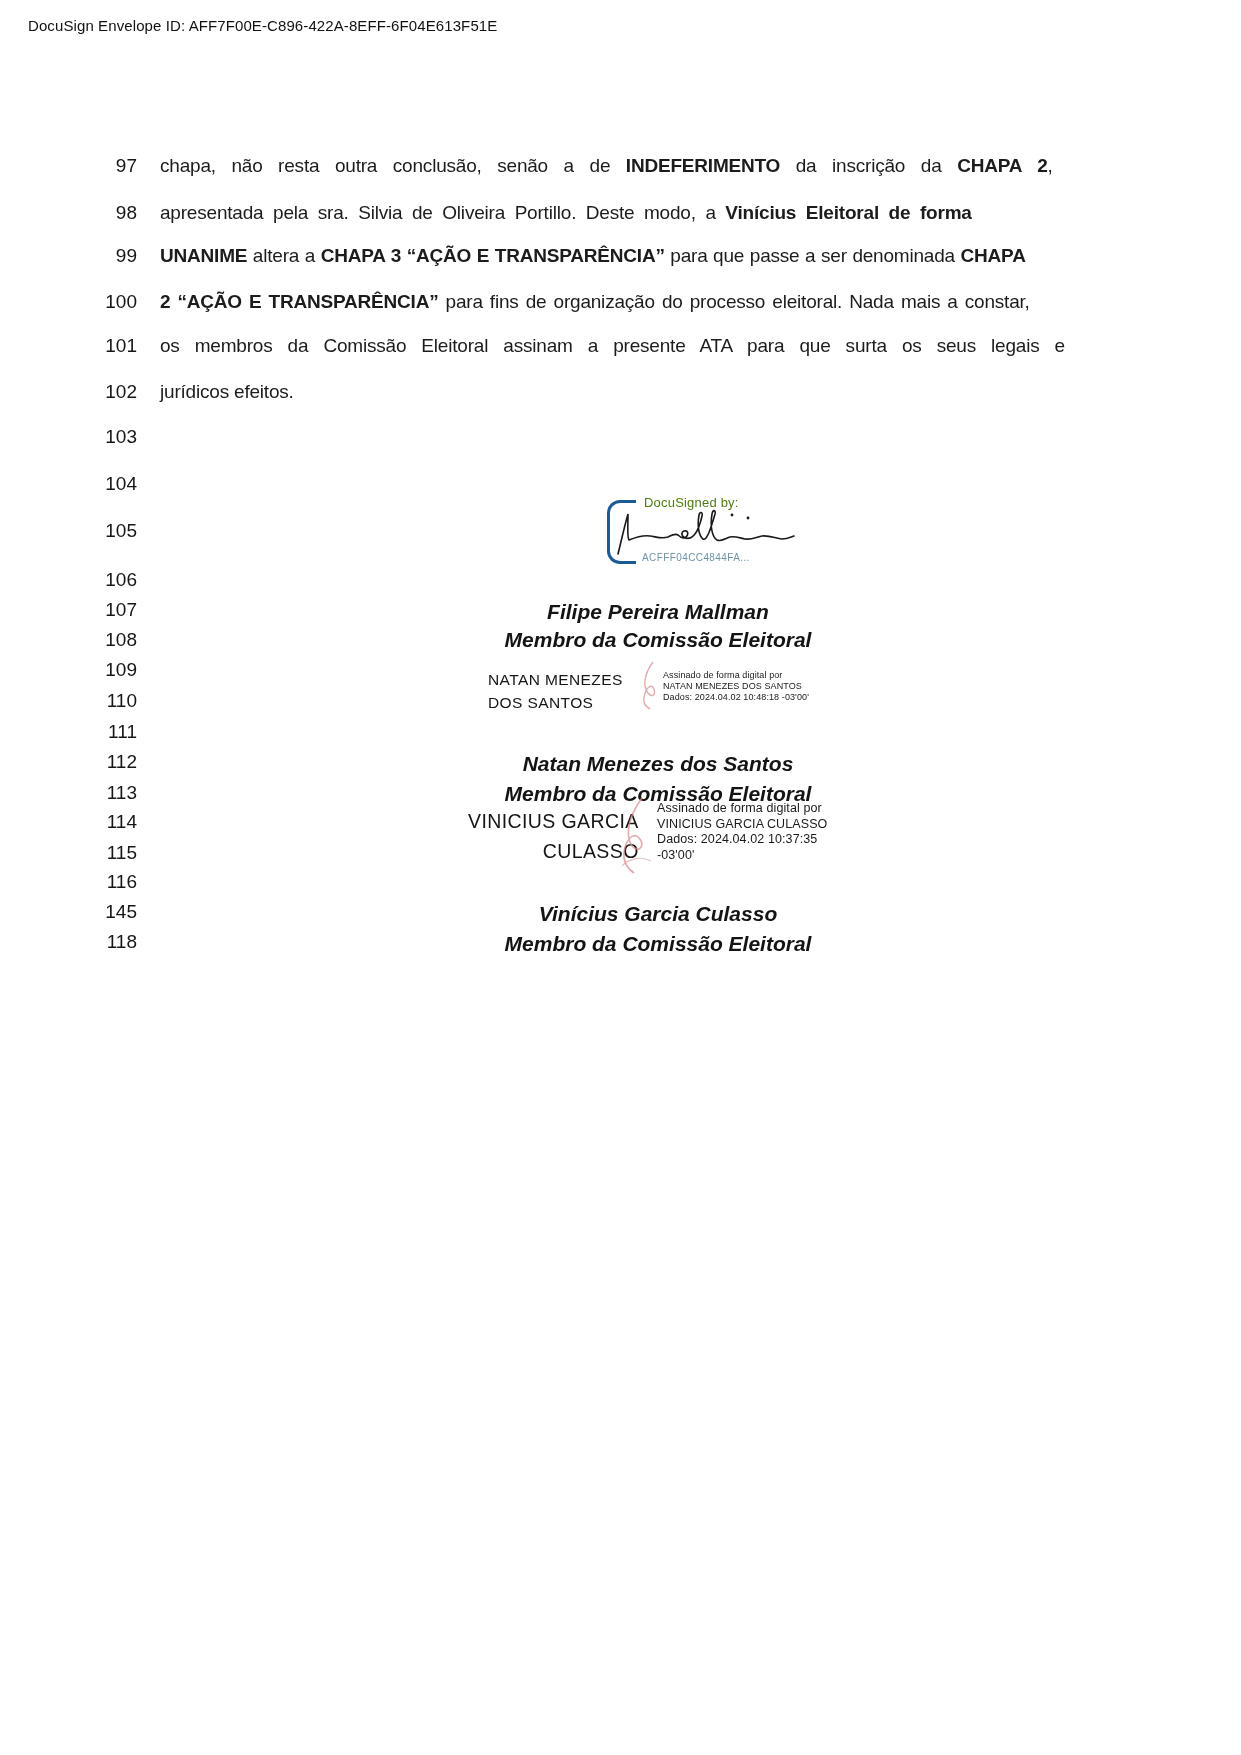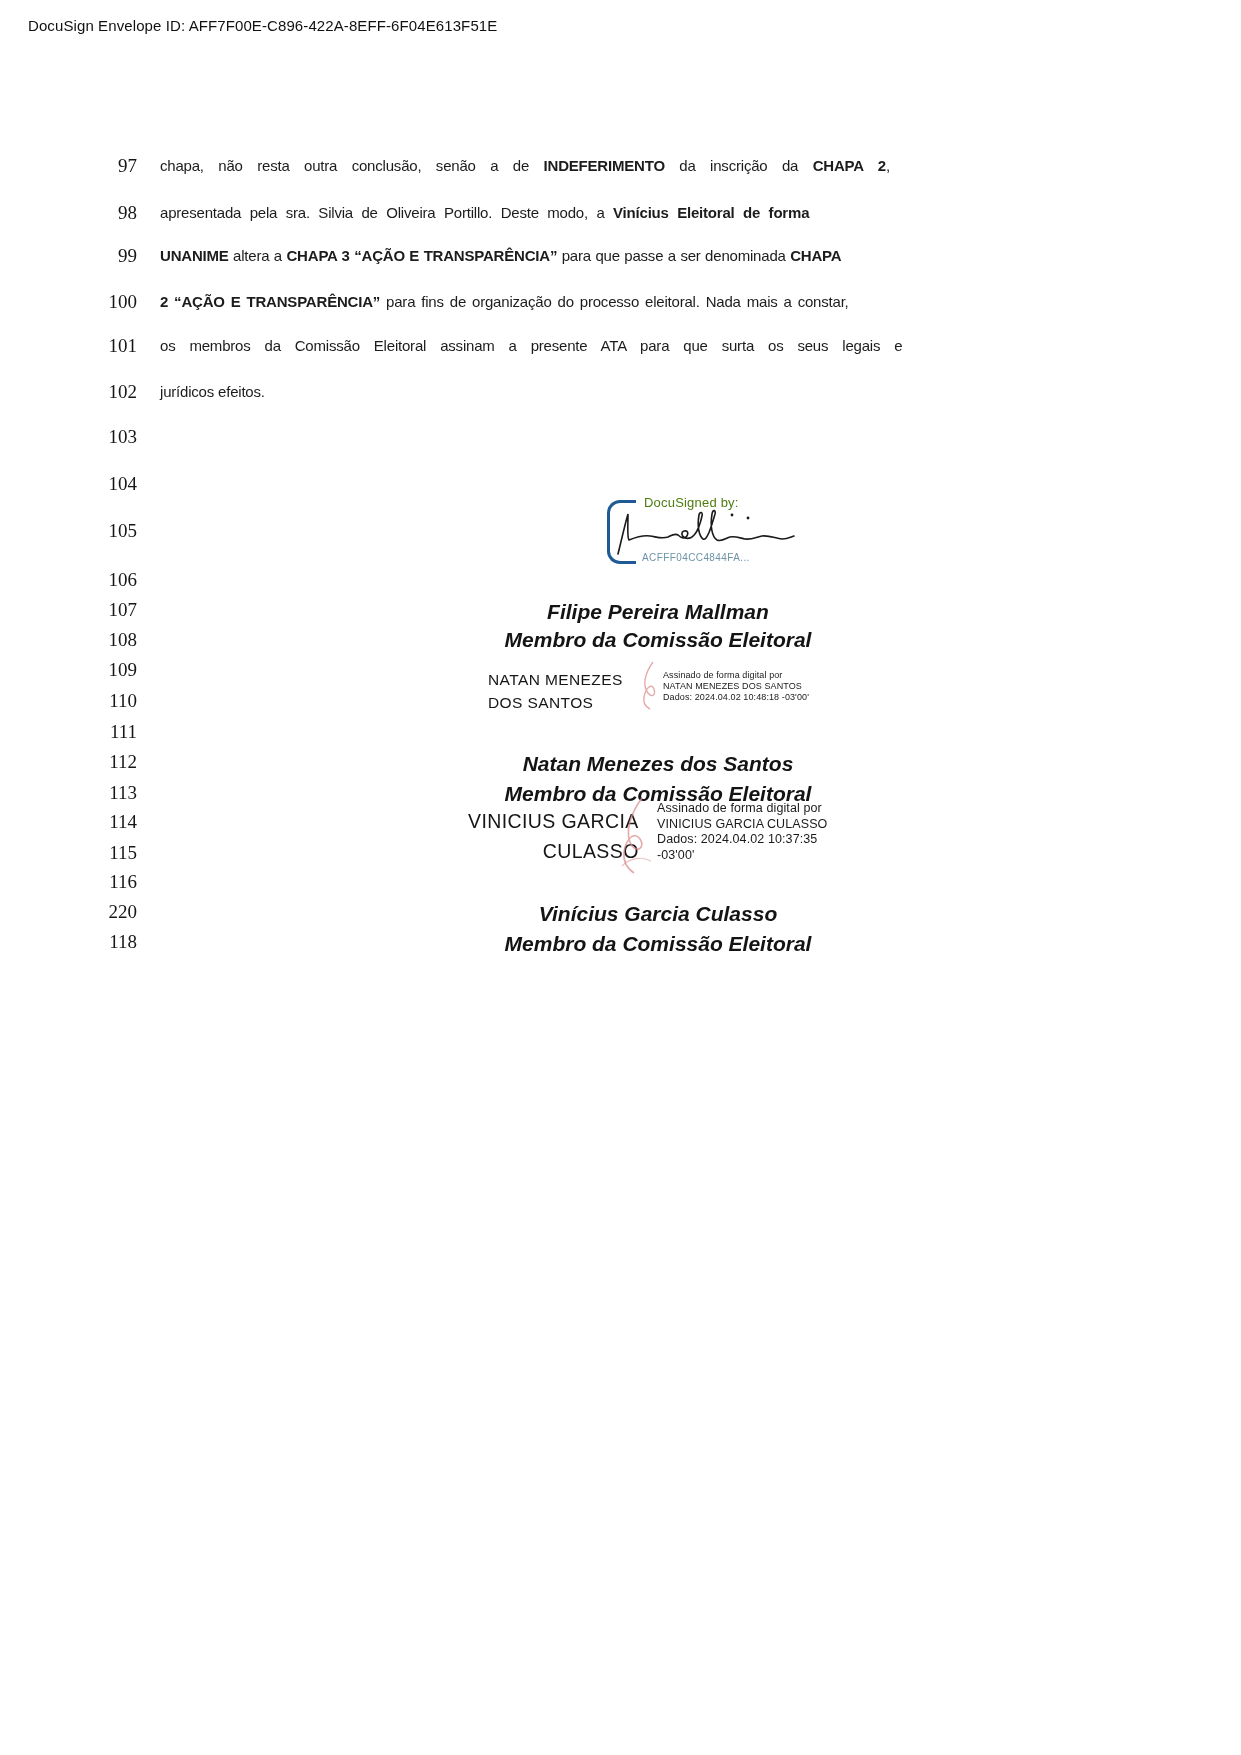--- a/index.html
+++ b/index.html
@@ -10,25 +10,25 @@
     font-family:"Liberation Sans",sans-serif;
     color:#1b1b1b;
     overflow:hidden;
   }
   .envelope-header{
     position:absolute;left:28px;top:17px;
     font-size:15px;color:#111;letter-spacing:0.1px;text-align:right;
   }
   .linenum{
     position:absolute;left:85px;width:52px;
-    text-align:right;font-size:19px;line-height:26px;color:#161616;font-family:Liberation Serif, serif;
+    text-align:right;font-size:19px;line-height:26px;color:#161616;
   }
   .bodyline{
     position:absolute;left:160px;width:857px;
-    font-size:15px;line-height:26px;white-space:nowrap;
+    font-size:19px;line-height:26px;white-space:nowrap;
     letter-spacing:-0.2px;color:#1c1c1c;
   }
   .b{font-weight:bold;}
   .ws97{word-spacing:10.5px}
   .ws98{word-spacing:4.5px}
   .ws99{word-spacing:0.5px}
   .ws100{word-spacing:2px}
   .ws101{word-spacing:10px}
   .sig-name,.sig-role{
     position:absolute;left:408px;width:500px;text-align:center;
@@ -72,21 +72,21 @@
   <div class="linenum" style="top:597px">107</div>
   <div class="linenum" style="top:627px">108</div>
   <div class="linenum" style="top:657px">109</div>
   <div class="linenum" style="top:688px">110</div>
   <div class="linenum" style="top:719px">111</div>
   <div class="linenum" style="top:749px">112</div>
   <div class="linenum" style="top:780px">113</div>
   <div class="linenum" style="top:809px">114</div>
   <div class="linenum" style="top:840px">115</div>
   <div class="linenum" style="top:869px">116</div>
-  <div class="linenum" style="top:899px">220</div>
+  <div class="linenum" style="top:899px">145</div>
   <div class="linenum" style="top:929px">118</div>
 
   <div class="bodyline ws97" style="top:153px">
     <span>chapa, não resta outra conclusão, senão a de </span><span class="b">INDEFERIMENTO</span><span> da inscrição da </span><span class="b">CHAPA 2</span><span>,</span>
   </div>
   <div class="bodyline ws98" style="top:200px">
     <span>apresentada pela sra. Silvia de Oliveira Portillo. Deste modo, a </span><span class="b">Vinícius Eleitoral de forma</span>
   </div>
   <div class="bodyline ws99" style="top:243px">
     <span class="b">UNANIME</span><span> altera a </span><span class="b">CHAPA 3 “AÇÃO E TRANSPARÊNCIA”</span><span> para que passe a ser denominada </span><span class="b">CHAPA</span>

